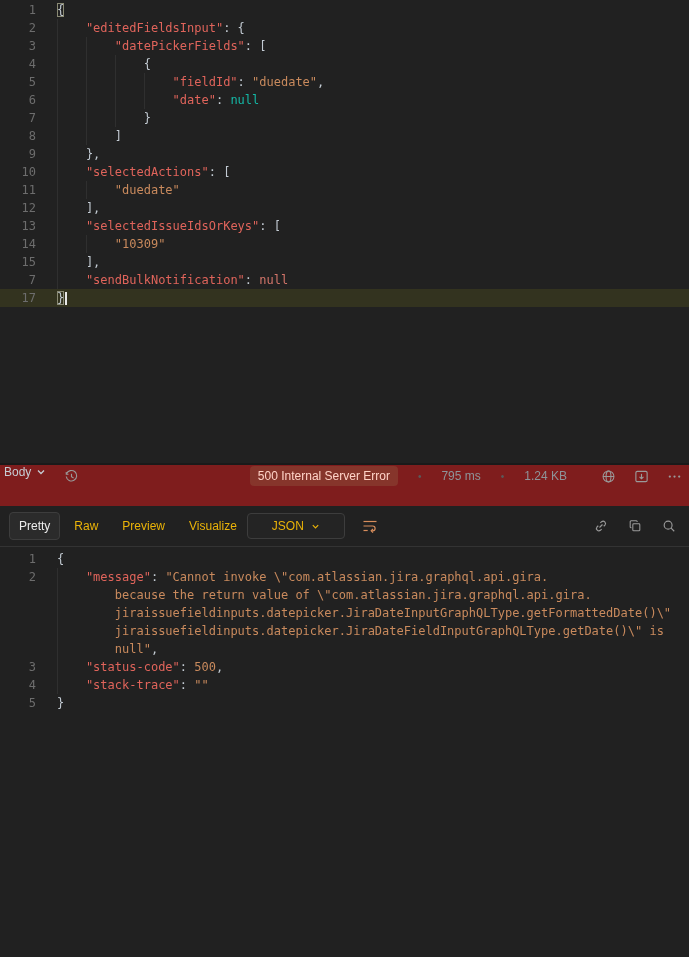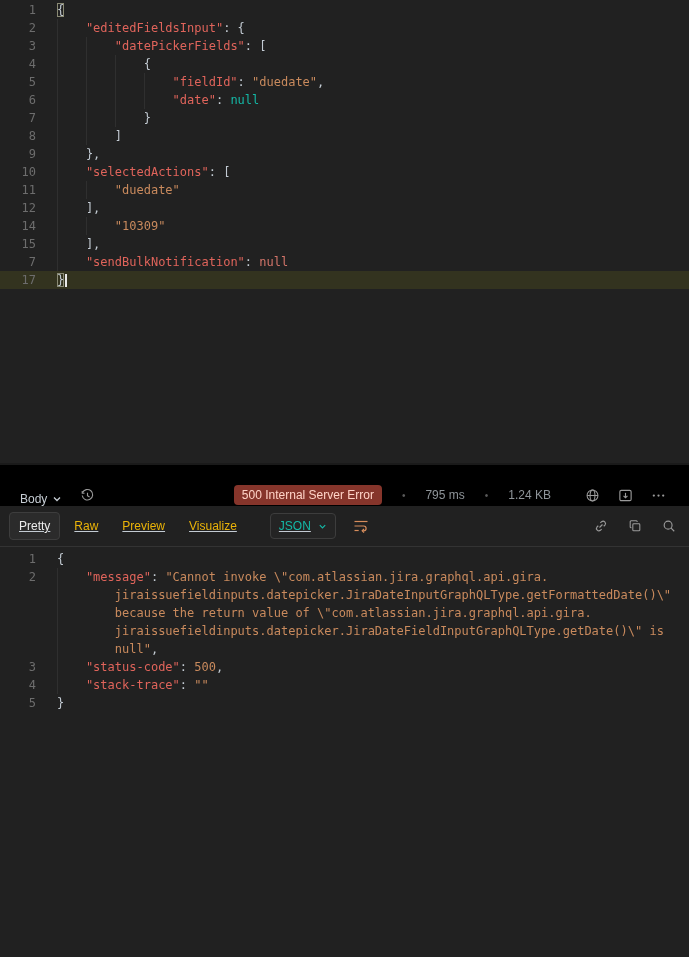--- a/index.html
+++ b/index.html
@@ -26,43 +26,43 @@
   .tok-key{color:#e0645b}
   .tok-str{color:#c98a5d}
   .tok-num{color:#c98a5d}
   .tok-bool{color:#d3756a}
   .tok-null{color:#14b8a6}
   .tok-punct{color:#c3cbd3}
   .match{outline:1px solid #8a8a74;outline-offset:-1px}
   .caret{display:inline-block;width:1.5px;height:13px;background:#e8e8e8;vertical-align:middle;margin-left:1px}
   
   .meta-bar{
-    height:41px;display:flex;align-items:flex-end;padding:0 20px;
-    background:#000000;border-top:1px solid #1a1a1a;
+    height:41px;display:flex;align-items:flex-start;padding:0 4px;
+    background:#7f1d1d;border-top:1px solid #1a1a1a;
   }
   .body-select{display:flex;align-items:center;gap:5px;color:#c6cdd4;font-size:12px;cursor:pointer}
   .icon-btn{color:#9a9a9a;display:flex;align-items:center;justify-content:center;width:22px;height:22px;cursor:pointer}
   .icon-wrap{display:flex;align-items:center}
   .meta-left-history{margin-left:14px}
   .meta-right{margin-left:auto;display:flex;align-items:center;gap:20px;font-size:12px;color:#8e9499}
   .status-badge{padding:3px 8px;border-radius:4px;font-size:12px;white-space:nowrap}
   .dot-sep::before{content:"\2022";color:#5a5a5a;font-size:10px}
   .meta-icons{display:flex;align-items:center;gap:11px;margin-left:10px}
   
   .tabs-bar{
     height:40px;display:flex;align-items:center;padding:0 9px;
-    background:#212121;border-bottom:1px solid #333;text-decoration:underline;
+    background:#212121;border-bottom:1px solid #333;
   }
   .tabs{display:flex;align-items:center;gap:4px}
   .tab{padding:6px 9px;font-size:12px;color:#eab308;border-radius:4px;border:1px solid transparent;cursor:pointer}
   .tab-active{color:#ededed;background:#2b2b2b;border-color:#3d3d3d}
   .format-select{
-    margin-left:23px;display:flex;align-items:center;gap:7px;
-    padding:5px 8px;border:1px solid #3d3d3d;border-radius:4px;
-    color:#14b8a6;font-size:12px;cursor:pointer;background:#242424;
+    margin-left:0;display:flex;align-items:center;gap:7px;
+    padding:5px 24px;border:1px solid #3d3d3d;border-radius:4px;
+    color:#eab308;font-size:12px;cursor:pointer;background:#242424;
   }
   .wrap-btn{margin-left:14px}
   .tabs-right{margin-left:auto;display:flex;align-items:center;gap:12px;color:#9a9a9a}
   svg{display:block}
 </style>
 </head>
 <body>
 
 <div class="editor" id="request-editor">
   <div id="req-code">
@@ -71,20 +71,21 @@
       <div class="line"><span class="gutter">3</span><span class="code"><span class="ind"></span><span class="ind"></span><span class="tok-key">"datePickerFields"</span><span class="tok-punct">: [</span></span></div>
       <div class="line"><span class="gutter">4</span><span class="code"><span class="ind"></span><span class="ind"></span><span class="ind"></span><span class="tok-punct">{</span></span></div>
       <div class="line"><span class="gutter">5</span><span class="code"><span class="ind"></span><span class="ind"></span><span class="ind"></span><span class="ind"></span><span class="tok-key">"fieldId"</span><span class="tok-punct">: </span><span class="tok-str">"duedate"</span><span class="tok-punct">,</span></span></div>
       <div class="line"><span class="gutter">6</span><span class="code"><span class="ind"></span><span class="ind"></span><span class="ind"></span><span class="ind"></span><span class="tok-key">"date"</span><span class="tok-punct">: </span><span class="tok-null">null</span></span></div>
       <div class="line"><span class="gutter">7</span><span class="code"><span class="ind"></span><span class="ind"></span><span class="ind"></span><span class="tok-punct">}</span></span></div>
       <div class="line"><span class="gutter">8</span><span class="code"><span class="ind"></span><span class="ind"></span><span class="tok-punct">]</span></span></div>
       <div class="line"><span class="gutter">9</span><span class="code"><span class="ind"></span><span class="tok-punct">},</span></span></div>
       <div class="line"><span class="gutter">10</span><span class="code"><span class="ind"></span><span class="tok-key">"selectedActions"</span><span class="tok-punct">: [</span></span></div>
       <div class="line"><span class="gutter">11</span><span class="code"><span class="ind"></span><span class="ind"></span><span class="tok-str">"duedate"</span></span></div>
       <div class="line"><span class="gutter">12</span><span class="code"><span class="ind"></span><span class="tok-punct">],</span></span></div>
+      <div class="line"><span class="gutter">13</span><span class="code"><span class="ind"></span><span class="tok-key">"selectedIssueIdsOrKeys"</span><span class="tok-punct">: [</span></span></div>
       <div class="line"><span class="gutter">14</span><span class="code"><span class="ind"></span><span class="ind"></span><span class="tok-str">"10309"</span></span></div>
       <div class="line"><span class="gutter">15</span><span class="code"><span class="ind"></span><span class="tok-punct">],</span></span></div>
       <div class="line"><span class="gutter">7</span><span class="code"><span class="ind"></span><span class="tok-key">"sendBulkNotification"</span><span class="tok-punct">: </span><span class="tok-bool">null</span></span></div>
       <div class="line active"><span class="gutter">17</span><span class="code"><span class="tok-punct match">}</span><span class="caret"></span></span></div>
     </div>
 </div>
 
 <div class="meta-bar">
   <div class="body-select">
     <span>Body</span>
@@ -192,21 +193,21 @@
         </svg>
       </span>
     </div>
   </div>
 </div>
 
 <div class="editor" id="response-editor">
   <div id="res-code">
       <div class="line"><span class="gutter">1</span><span class="code"><span class="tok-punct">{</span></span></div>
       <div class="line"><span class="gutter">2</span><span class="code"><span class="ind"></span><span class="tok-key">"message"</span><span class="tok-punct">: </span><span class="tok-str">"Cannot invoke \"com.atlassian.jira.graphql.api.gira.</span></span></div>
+      <div class="line"><span class="gutter"></span><span class="code"><span class="ind"></span><span class="hang"></span><span class="tok-str">because the return value of \"com.atlassian.jira.graphql.api.gira.</span></span></div>
       <div class="line"><span class="gutter"></span><span class="code"><span class="ind"></span><span class="hang"></span><span class="tok-str">jiraissuefieldinputs.datepicker.JiraDateInputGraphQLType.getFormattedDate()\"</span></span></div>
-      <div class="line"><span class="gutter"></span><span class="code"><span class="ind"></span><span class="hang"></span><span class="tok-str">because the return value of \"com.atlassian.jira.graphql.api.gira.</span></span></div>
       <div class="line"><span class="gutter"></span><span class="code"><span class="ind"></span><span class="hang"></span><span class="tok-str">jiraissuefieldinputs.datepicker.JiraDateFieldInputGraphQLType.getDate()\" is</span></span></div>
       <div class="line"><span class="gutter"></span><span class="code"><span class="ind"></span><span class="hang"></span><span class="tok-str">null"</span><span class="tok-punct">,</span></span></div>
       <div class="line"><span class="gutter">3</span><span class="code"><span class="ind"></span><span class="tok-key">"status-code"</span><span class="tok-punct">: </span><span class="tok-num">500</span><span class="tok-punct">,</span></span></div>
       <div class="line"><span class="gutter">4</span><span class="code"><span class="ind"></span><span class="tok-key">"stack-trace"</span><span class="tok-punct">: </span><span class="tok-str">""</span></span></div>
       <div class="line"><span class="gutter">5</span><span class="code"><span class="tok-punct">}</span></span></div>
     </div>
 </div>
 
 </body></html>

